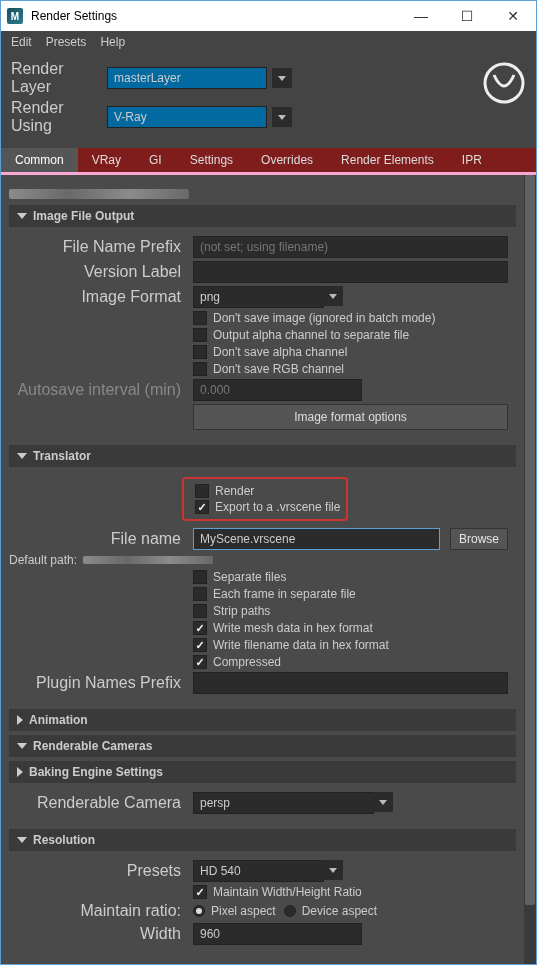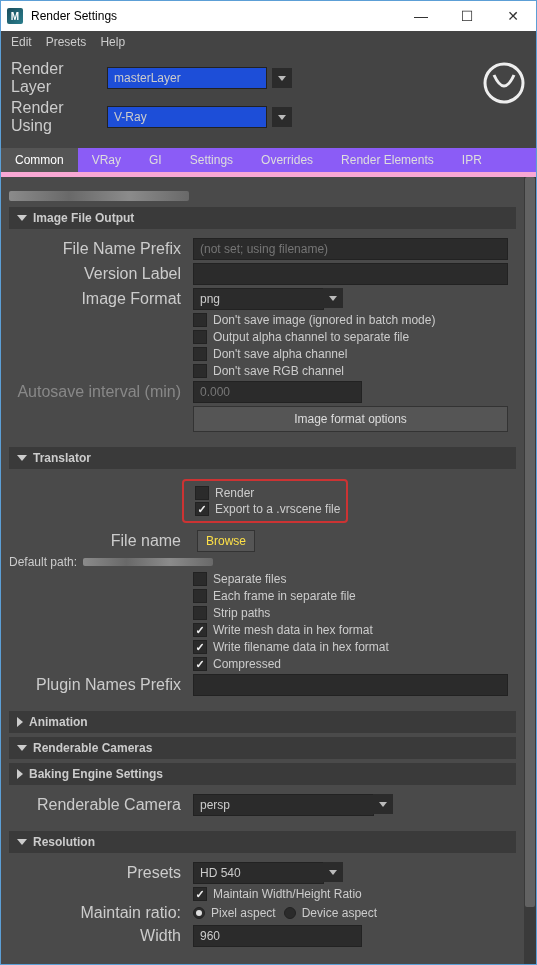--- a/index.html
+++ b/index.html
@@ -7,25 +7,25 @@
 .titlebar { background: #fff; height: 30px; display: flex; align-items: center; padding: 0 0 0 6px; color: #000; }
 .titlebar .logo { width: 16px; height: 16px; background: linear-gradient(135deg,#1a4d5c,#2a7d8c); border-radius: 2px; margin-right: 8px; display:flex;align-items:center;justify-content:center;color:#fff;font-weight:bold;font-size:10px; }
 .titlebar .title { flex: 1; font-size: 12px; }
 .winbtns { display: flex; }
 .winbtn { width: 46px; height: 30px; display: flex; align-items: center; justify-content: center; font-size: 14px; color: #333; cursor: pointer; }
 .menubar { background: #444; padding: 4px 10px; display: flex; gap: 14px; }
 .menubar span { cursor: pointer; font-size: 12px; }
 .headerrows { background: #444; padding: 4px 10px 10px; position: relative; }
 .hrow { display: flex; align-items: center; margin: 3px 0; gap: 6px; }
 .hrow label { width: 90px; font-size: 16px; }
-.dropdown { background: #1d4ed8; border: 1px solid #222; padding: 3px 6px; flex: 0 0 160px; display: flex; align-items: center; justify-content: space-between; cursor: pointer; }
+.dropdown { background: #0369a1; border: 1px solid #222; padding: 3px 6px; flex: 0 0 160px; display: flex; align-items: center; justify-content: space-between; cursor: pointer; }
 .dropdown .arrow, .dd-arrow { border-left: 4px solid transparent; border-right: 4px solid transparent; border-top: 5px solid #bbb; }
 .dd-btn { background: #2b2b2b; width: 20px; height: 20px; display: flex; align-items: center; justify-content: center; cursor: pointer; margin-left: -1px; }
 .biglogo { position: absolute; right: 10px; top: 8px; width: 44px; height: 44px; }
-.tabstrip { background: #8b5cf6; display: flex; border-bottom: 5px solid #f9a8d4; }
+.tabstrip { background: #7f1d1d; display: flex; border-bottom: 3px solid #f9a8d4; }
 .tab { padding: 5px 14px; font-size: 12px; cursor: pointer; color: #ddd; }
 .tab.active { background: #555; color: #fff; }
 .scrollwrap { position: relative; height: 790px; }
 .panel { position: absolute; inset: 0 12px 0 0; overflow: hidden; padding: 8px; }
 .scrollbar-track { position: absolute; right: 0; top: 0; bottom: 0; width: 12px; background: #3a3a3a; }
 .scrollbar-thumb { position: absolute; width: 10px; left: 1px; top: 0; height: 730px; background: #626262; border-radius: 2px; }
 .redacted { background: linear-gradient(90deg,#ccc,#888,#ccc,#888); height: 10px; border-radius: 2px; opacity: 0.5; }
 .section-header { background: #3a3a3a; padding: 4px 8px; display: flex; align-items: center; gap: 6px; font-weight: bold; cursor: pointer; margin-top: 4px; }
 .section-header .tri { border-top: 5px solid transparent; border-bottom: 5px solid transparent; border-left: 6px solid #ccc; }
 .section-header.open .tri { border-left: 5px solid transparent; border-right: 5px solid transparent; border-top: 6px solid #ccc; border-bottom: none; }
@@ -37,21 +37,21 @@
 .selwrap { display:flex; flex: 0 0 150px; }
 .selwrap.wide { flex: 0 0 200px; }
 .sel { background: #2b2b2b; border: 1px solid #222; color: #ccc; padding: 3px 6px; font-size: 12px; flex: 1; cursor: pointer; }
 .chkrow { display: flex; align-items: center; gap: 6px; margin: 3px 0 3px 176px; }
 .chkbox { width: 14px; height: 14px; border: 1px solid #222; background: #2b2b2b; display: flex; align-items: center; justify-content: center; cursor: pointer; flex-shrink: 0; }
 .chkbox.checked::after { content: "✓"; color: #eee; font-size: 11px; line-height: 1; font-weight: bold; }
 .optbtn { background: #555; border: 1px solid #333; color: #ddd; padding: 5px; text-align: center; flex: 1; cursor: pointer; }
 .redbox { border: 2px solid #c33; border-radius: 4px; padding: 3px 6px 3px 0; margin: 4px 0 4px 165px; display: inline-block; }
 .radio { width: 12px; height: 12px; border-radius: 50%; border: 1px solid #222; background: #2b2b2b; display: inline-flex; align-items: center; justify-content: center; cursor: pointer; flex-shrink: 0; }
 .radio.on::after { content: ""; width: 6px; height: 6px; border-radius: 50%; background: #ddd; }
-.browse { background: #555; border: 1px solid #333; color: #fde047; padding: 3px 8px; cursor: pointer; margin-left: 4px; }
+.browse { background: #555; border: 1px solid #333; color: #e5e5e5; padding: 3px 8px; cursor: pointer; margin-left: 4px; }
 .footer { padding: 8px 10px; }
 .closebtn { background: #555; border: 1px solid #333; color: #ddd; padding: 6px; text-align: center; width: 100%; cursor: pointer; }
 .disabled { color: #888; }
 .disabled .numin { color: #777; }
 </style>
 </head>
 <body>
 
 <div class="titlebar">
   <div class="logo">M</div>
@@ -167,20 +167,21 @@
             <div class="chkbox"></div>
             <span>Render</span>
           </div>
       <div style="display:flex;align-items:center;gap:6px;margin:2px 0 2px 11px;">
             <div class="chkbox checked"></div>
             <span>Export to a .vrscene file</span>
           </div>
     </div>
     <div class="formrow">
       <div class="lbl">File name</div>
+      <input class="textin" style="border: 1px solid rgb(92, 159, 214);" value="MyScene.vrscene">
       <div class="browse">Browse</div>
     </div>
     <div class="formrow" style="margin-left:-8px;">
       <span style="font-size:12px;">Default path:</span>
       <div class="redacted" style="width:130px;height:8px;"></div>
     </div>
     <div class="chkrow">
           <div class="chkbox"></div>
           <span>Separate files</span>
         </div>

